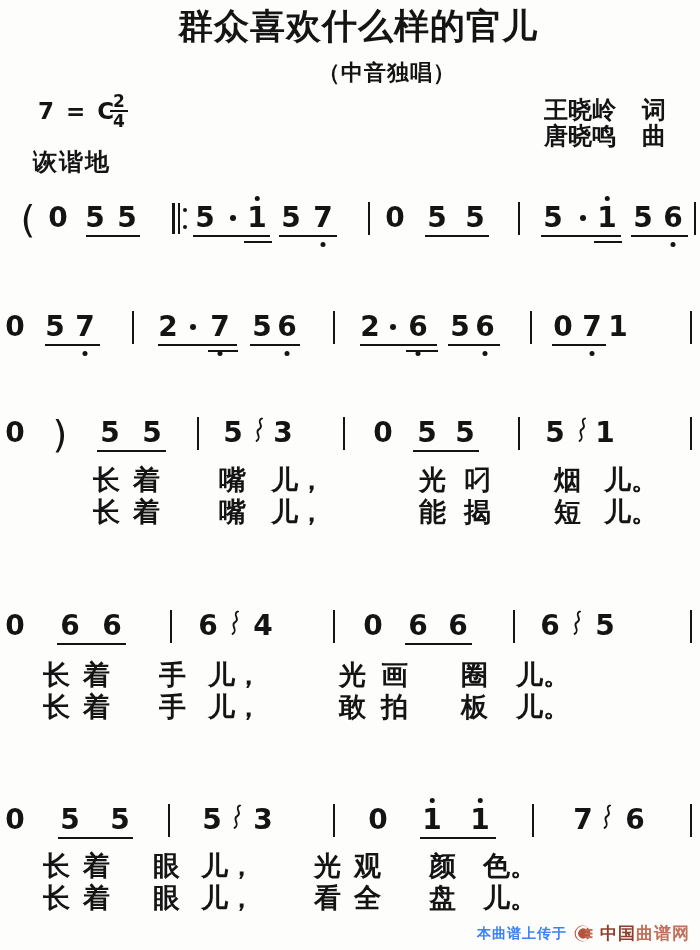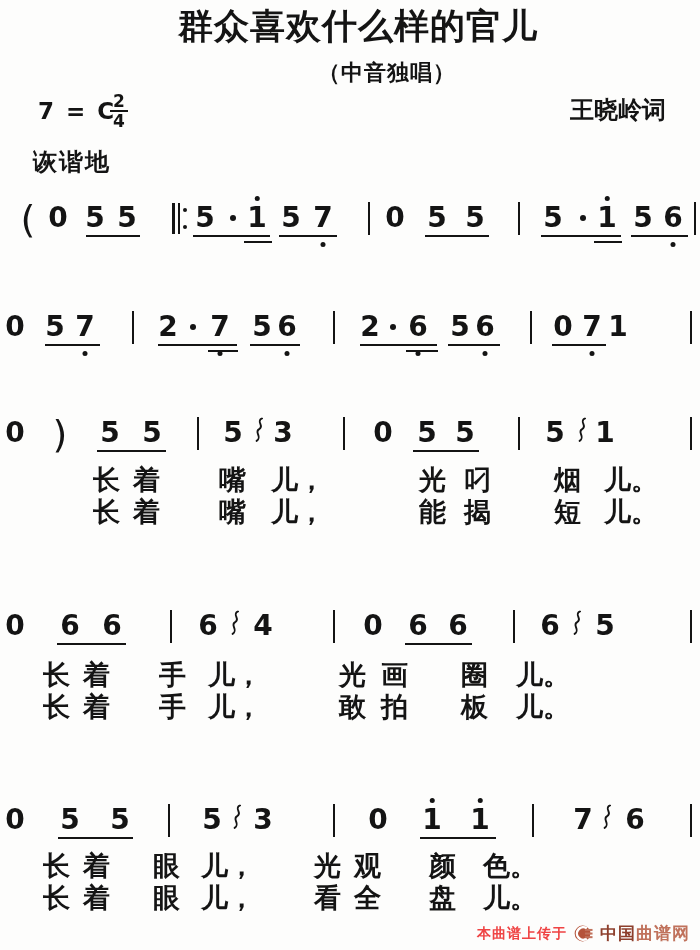--- a/index.html
+++ b/index.html
@@ -13,21 +13,21 @@
   .title{top:3px;left:358px;transform:translateX(-50%);
     font-size:35px;font-weight:900;letter-spacing:1px;}
   .subtitle{top:58px;left:387px;transform:translateX(-50%);
     font-size:22px;font-weight:700;letter-spacing:1px;}
   .keysig{top:98px;left:38px;font-size:23px;font-weight:800;letter-spacing:2px;}
   .frac{top:93px;left:110px;display:flex;flex-direction:column;align-items:center;line-height:1;}
   .frac .num,.frac .den{font-size:17px;font-weight:800;padding:0 3px;}
   .frac .den{border-top:2px solid #141414;padding-top:1px;}
   .tempo{top:146px;left:33px;font-size:24px;font-weight:700;letter-spacing:2px;}
   .credits{top:98px;right:34px;display:flex;flex-direction:column;gap:1px;align-items:flex-end;}
-  .credit-row{display:flex;font-size:24px;font-weight:700;line-height:1.05;}
+  .credit-row{display:flex;gap:26px;font-size:24px;font-weight:700;line-height:1.05;}
   
   .num{position:absolute;transform:translateX(-50%);font-size:28px;font-weight:800;
     line-height:1;font-family:"DejaVu Sans","Liberation Sans",sans-serif;}
   .bar{position:absolute;width:2px;height:33px;background:#141414;margin-top:-2px;}
   .ul{position:absolute;height:2px;background:#141414;}
   .rdot{position:absolute;width:6px;height:6px;border-radius:50%;background:#141414;
     transform:translateX(-50%);margin-top:11px;}
   .da{position:absolute;left:50%;top:-8px;width:5px;height:5px;border-radius:50%;
     background:#141414;transform:translateX(-50%);}
   .db{position:absolute;width:5px;height:5px;border-radius:50%;background:#141414;
@@ -36,40 +36,44 @@
     line-height:1;margin-top:-4px;}
   .rep{position:absolute;height:31px;margin-top:-1px;display:flex;align-items:center;gap:3px;}
   .rep .b1{width:3px;height:31px;background:#141414;}
   .rep .b2{width:2px;height:31px;background:#141414;}
   .rep .dots{display:flex;flex-direction:column;justify-content:space-between;height:21px;}
   .rep .dots i{width:4px;height:4px;border-radius:50%;background:#141414;}
   .gliss{position:absolute;transform:translateX(-50%) rotate(10deg);margin-top:-2px;}
   .lyr{position:absolute;font-size:27px;font-weight:600;line-height:1;letter-spacing:0;}
   
   .footer{top:922px;right:10px;display:flex;align-items:center;gap:7px;}
-  .footer .uploaded{font-size:14px;font-weight:600;color:#ef4444;letter-spacing:1px;}
+  .footer .uploaded{font-size:14px;font-weight:600;color:#3b82f6;letter-spacing:1px;}
   .site{font-size:17px;font-weight:800;letter-spacing:1px;}
 </style>
 </head>
 <body>
 
 <div class="abs title">群众喜欢什么样的官儿</div>
 <div class="abs subtitle">（中音独唱）</div>
 
 <div class="abs keysig">7 = C</div>
 <div class="abs frac">
   <span class="num" style="position:static;transform:none">2</span>
   <span class="den">4</span>
 </div>
 <div class="abs tempo">诙谐地</div>
 
 <div class="abs credits">
   <div class="credit-row">
     <span>王晓岭</span>
     <span>词</span>
+  </div>
+  <div class="credit-row">
+    <span>唐晓鸣</span>
+    <span>曲</span>
   </div>
 </div>
 
 <div id="score-layer">
     <span class="paren" style="left: 28px; top: 204px;">(</span>
     <span class="num" style="left: 58px; top: 204px;">0</span>
     <span class="num" style="left: 95px; top: 204px;">5</span>
     <span class="num" style="left: 127px; top: 204px;">5</span>
     <span class="rep" style="left: 172px; top: 204px;">
       <span class="b1"></span>

